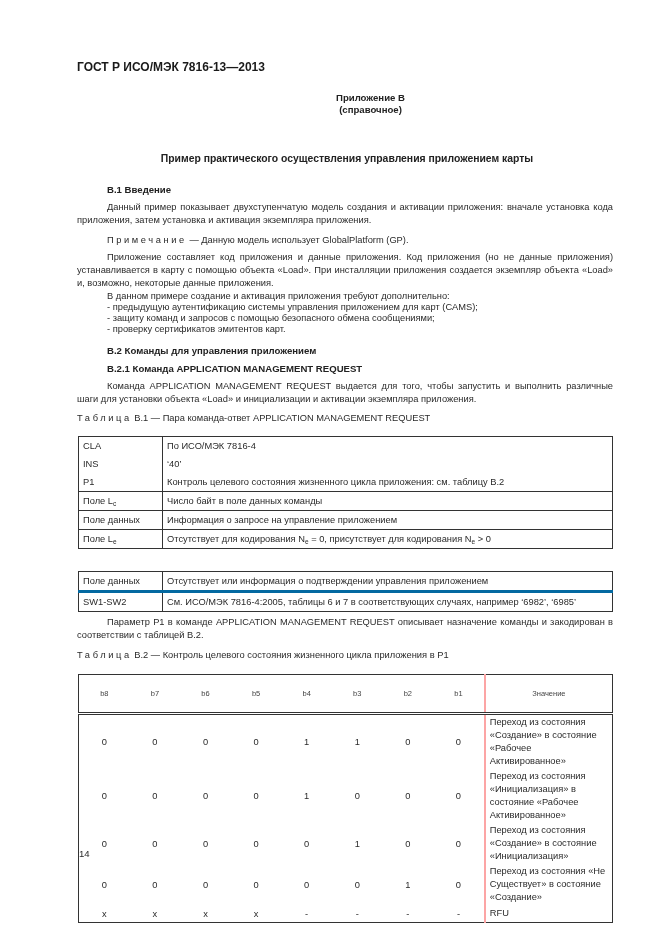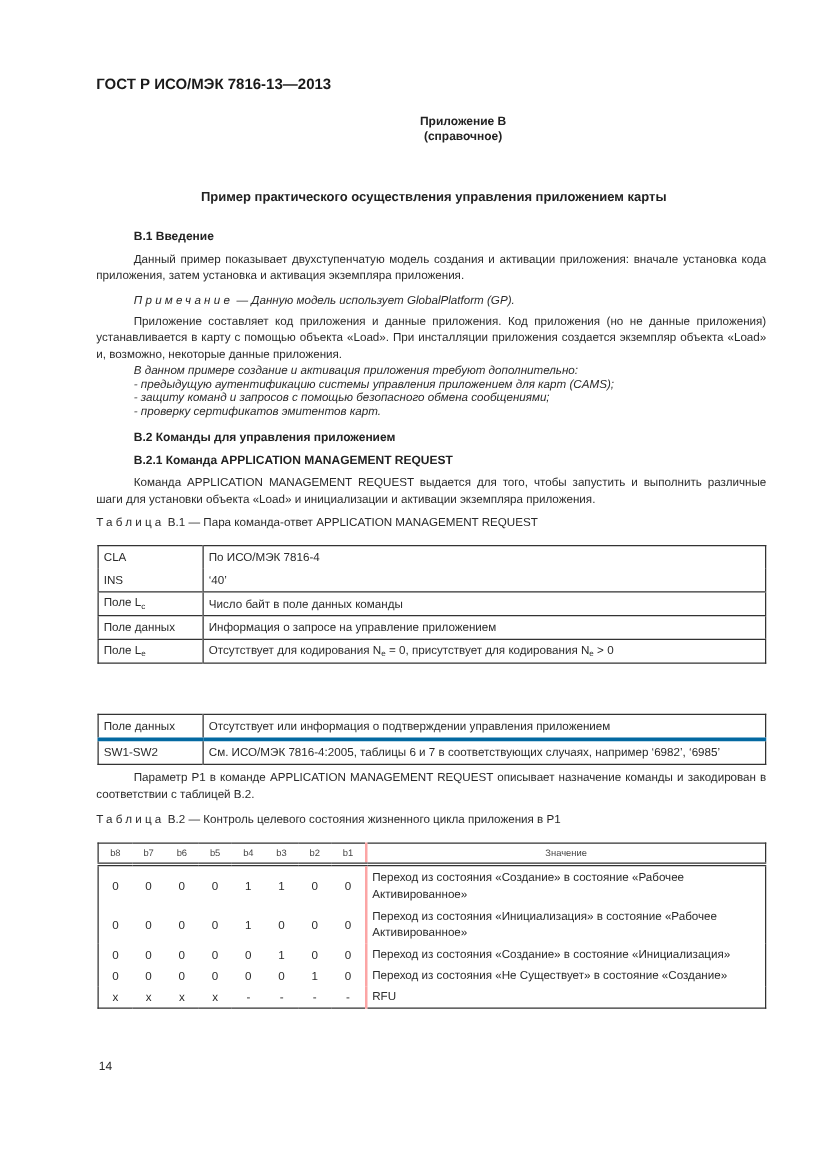--- a/index.html
+++ b/index.html
@@ -5,34 +5,34 @@
   html, body { margin: 0; padding: 0; background: #ffffff; }
   body { width: 661px; height: 935px; position: relative; overflow: hidden;
          font-family: "Liberation Sans", sans-serif; color: #2a2a2a; font-size: 9.3px; }
   .abs { position: absolute; }
   .doc-code { left: 77px; top: 60px; font-weight: bold; font-size: 12px; color: #1a1a1a; }
   .annex { left: 0; width: 661px; text-align: center; font-weight: bold; font-size: 9.6px; color: #222; line-height: 12px; margin-left: 40px; }
   .title { left: 0; width: 694px; text-align: center; top: 153px; font-weight: bold; font-size: 10.4px; color: #222; }
   .h { left: 107px; font-weight: bold; font-size: 9.6px; color: #222; }
   .p { left: 77px; width: 536px; line-height: 13px; text-align: justify; }
   .p .ind { display: inline-block; width: 30px; }
-  .line { left: 107px; line-height: 13px; white-space: nowrap; font-style: italic; }
+  .line { left: 107px; line-height: 13px; white-space: nowrap; }
   .spaced { letter-spacing: 2.6px; }
   .caption { left: 77px; white-space: nowrap; }
   table { border-collapse: collapse; position: absolute; font-size: 9.3px; color: #2a2a2a; }
   .t1 { left: 78px; top: 436px; width: 535px; border: 1px solid #333; }
   .t1 td { padding: 2px 4px; height: 14px; vertical-align: middle; }
   .t1 td.c1 { width: 75px; border-right: 1px solid #333; }
   .t1 tr.sep td { border-top: 1px solid #333; }
   .t2 { left: 78px; top: 571px; width: 535px; border: 1px solid #333; }
   .t2 td { padding: 2px 4px; height: 14px; }
   .t2 td.c1 { width: 75px; border-right: 1px solid #333; }
   .t2 tr + tr td { border-top: 3px solid #0369a1; }
   .t3 { left: 78px; top: 674px; width: 535px; border: 1px solid #333; }
-  .t3 th { font-weight: normal; font-size: 7.5px; color: #444; height: 13px; padding: 0; text-align: center;
+  .t3 th { font-weight: normal; font-size: 7.5px; color: #444; height: 13px; padding: 12px; text-align: center;
            border-bottom: 3px double #333; }
   .t3 td { padding: 0; text-align: center; font-size: 9.3px; }
   .t3 td.bit, .t3 th.bit { width: 26.6px; }
   .t3 .val { text-align: left; padding: 1px 4px; border-left: 2px solid #fca5a5; line-height: 13px; }
   .t3 th.val { text-align: center; }
   .t3 tr.tall td { height: 29px; }
   .t3 tr.short td { height: 15px; }
   sub { font-size: 6.5px; vertical-align: -2px; }
   .page-num { left: 79px; top: 848px; font-size: 9.6px; }
 </style>
@@ -68,20 +68,24 @@
 
 <table class="t1">
   <tbody>
       <tr>
         <td class="c1">CLA</td>
         <td>По ИСО/МЭК 7816-4</td>
       </tr>
   <tr>
         <td class="c1">INS</td>
         <td>‘40’</td>
+      </tr>
+  <tr>
+        <td class="c1">P1</td>
+        <td>Контроль целевого состояния жизненного цикла приложения: см. таблицу В.2</td>
       </tr>
   <tr class="sep">
         <td class="c1"><span>Поле L</span><sub>c</sub></td>
         <td>Число байт в поле данных команды</td>
       </tr>
   <tr class="sep">
         <td class="c1">Поле данных</td>
         <td>Информация о запросе на управление приложением</td>
       </tr>
   <tr class="sep">

